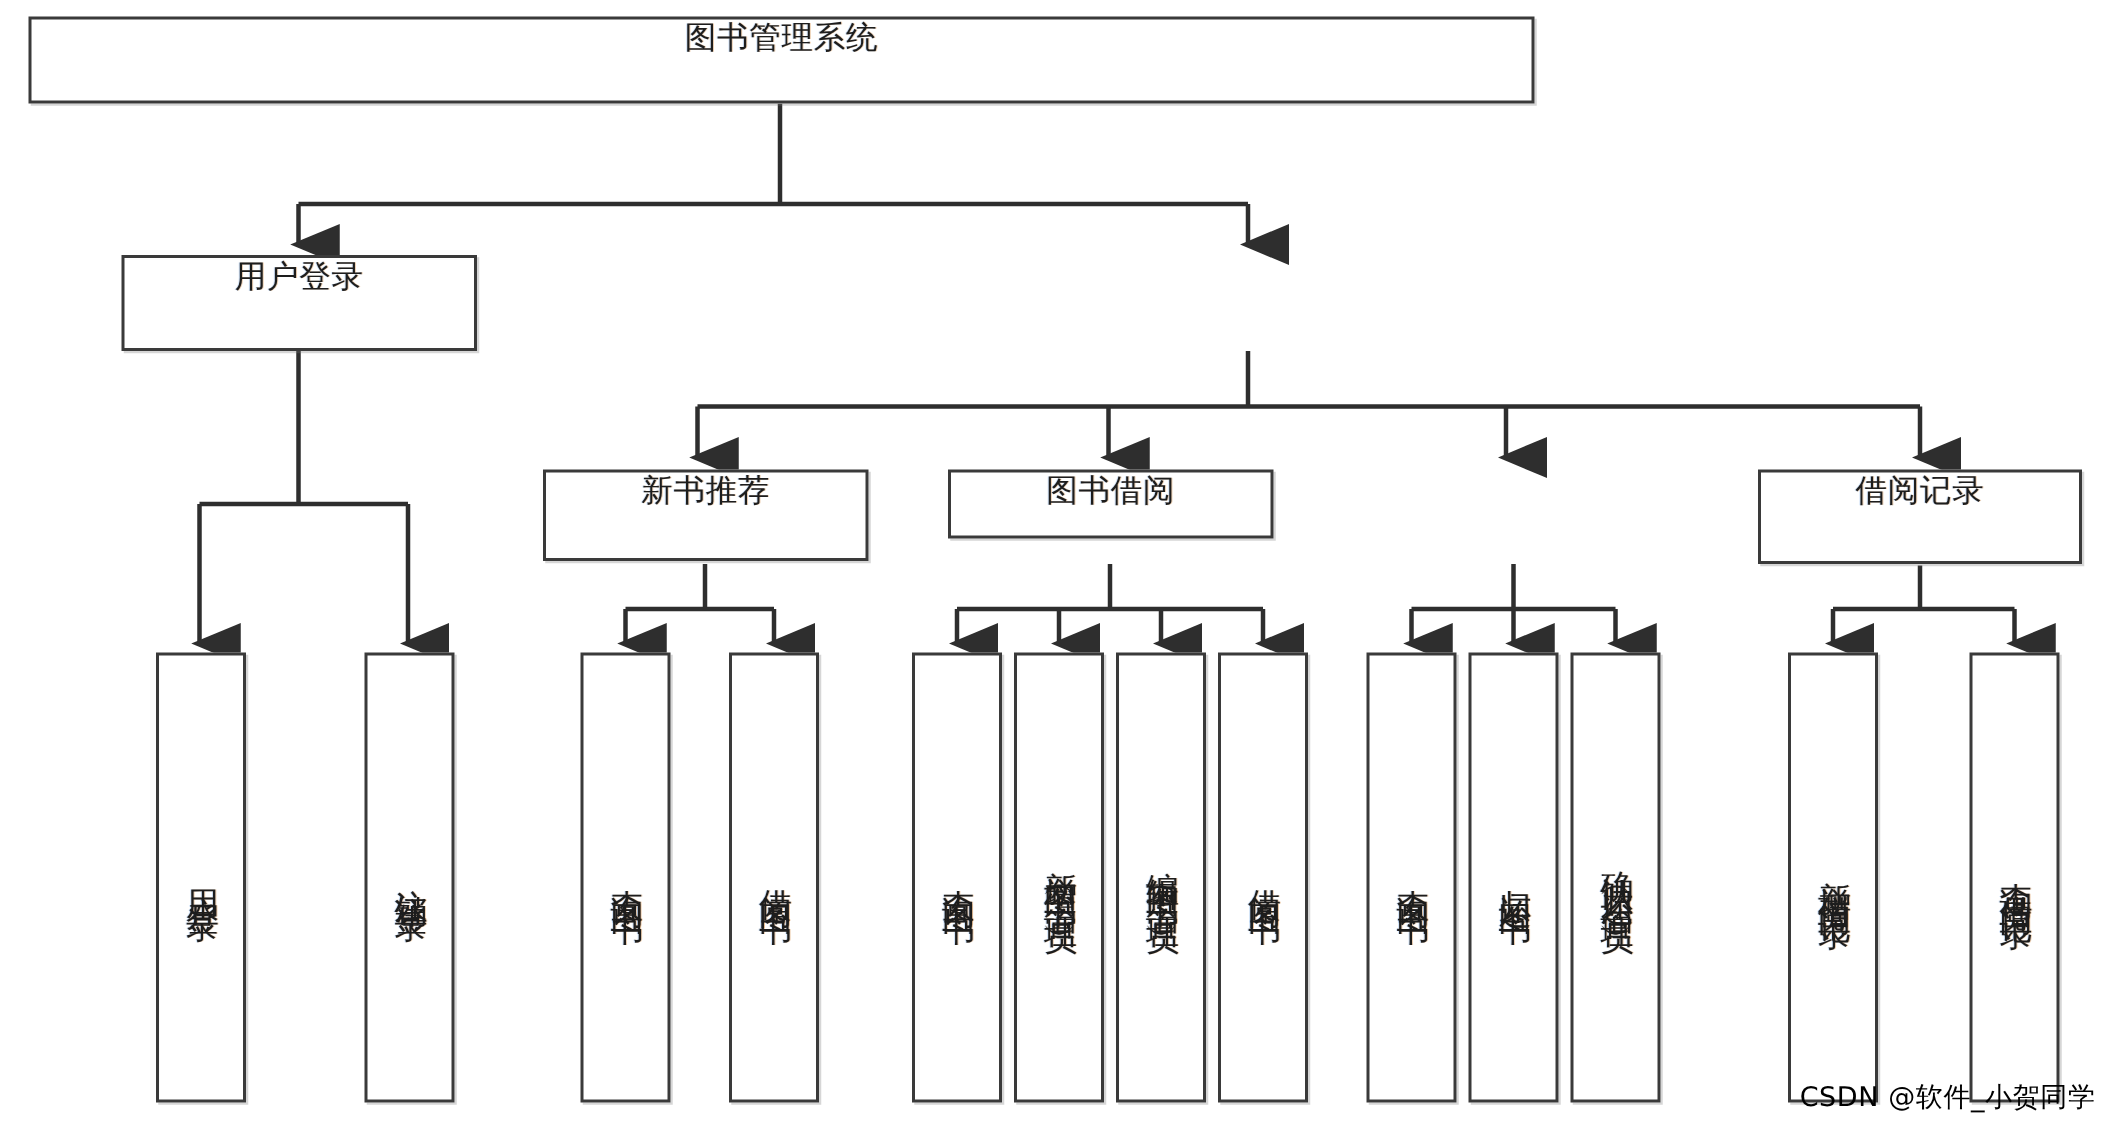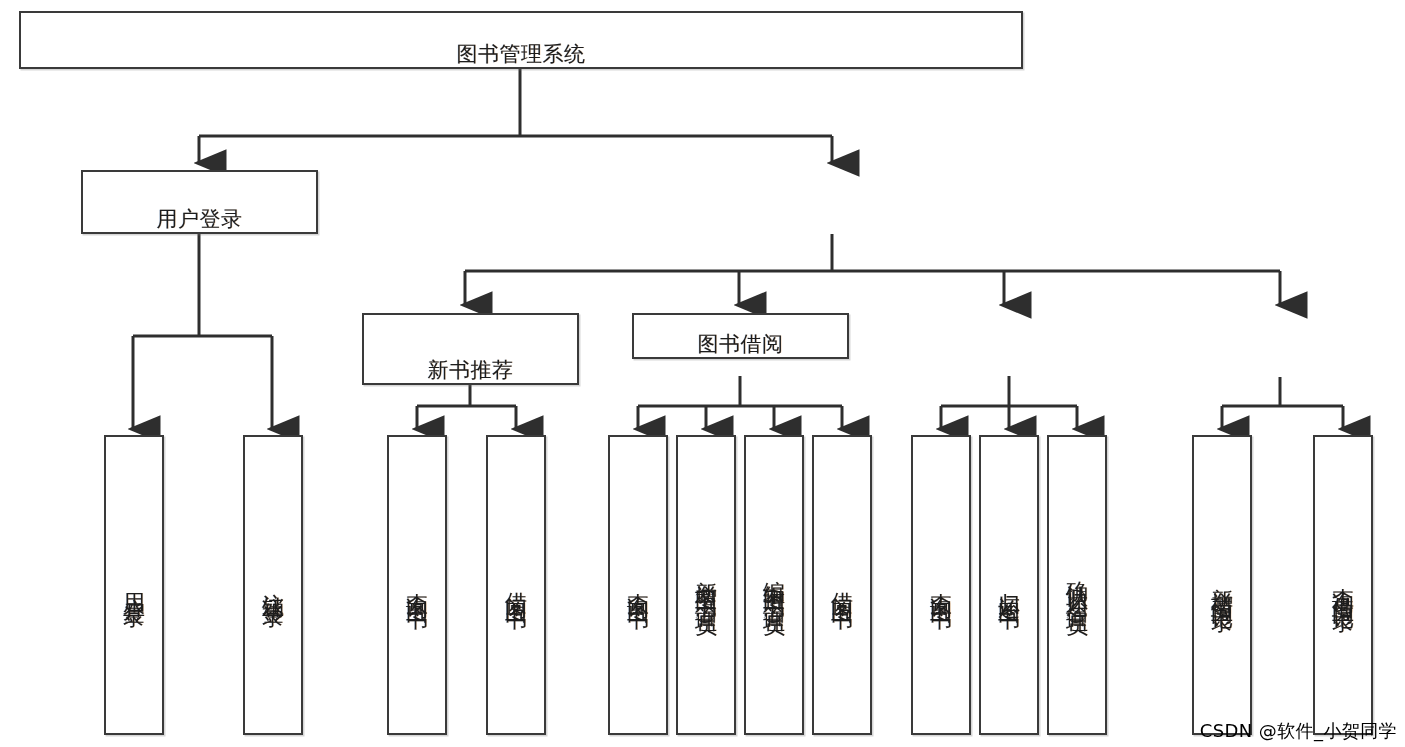--- a/index.html
+++ b/index.html
@@ -15,21 +15,21 @@
   svg#wires{
     position:absolute;left:0;top:0;width:1405px;height:747px;
     pointer-events:none;
   }
   .node{
     position:absolute;
     box-sizing:border-box;
     background:#ffffff;
     border:2.5px solid #3a3a3a;
     display:flex;
-    align-items:flex-end;
+    align-items:flex-start;
     justify-content:center;
     box-shadow:1.5px 1.5px 0 rgba(120,120,120,.30);
   }
   .node .lbl{
     color:#1d1d1d;
     font-size:21px;
     line-height:1.18;
     letter-spacing:.5px;
     white-space:nowrap;
     text-shadow:0.6px 0 0 rgba(210,140,70,.40), -0.6px 0 0 rgba(120,170,230,.35);
@@ -116,25 +116,28 @@
   </svg>
 
   <div class="node" style="left:19px;top:11px;width:1004px;height:58px;">
     <span class="lbl">图书管理系统</span>
   </div>
 
   <div class="node" style="left:81px;top:170px;width:237px;height:64px;">
     <span class="lbl">用户登录</span>
   </div>
 
-  <div class="node" style="left:362px;top:313px;width:217px;height:72px;">
+  <div class="node" style="left:362px;top:313px;width:217px;height:61px;">
     <span class="lbl">新书推荐</span>
   </div>
   <div class="node" style="left:632px;top:313px;width:217px;height:46px;">
     <span class="lbl">图书借阅</span>
+  </div>
+  <div class="node" style="left:1172px;top:313px;width:216px;height:63px;">
+    <span class="lbl">借阅记录</span>
   </div>
 
   <div class="node vert" style="left:104px;top:435px;width:60px;height:300px;">
     <span class="lbl">用户登录</span>
   </div>
   <div class="node vert" style="left:243px;top:435px;width:60px;height:300px;">
     <span class="lbl">注销登录</span>
   </div>
 
   <div class="node vert" style="left:387px;top:435px;width:60px;height:300px;">

